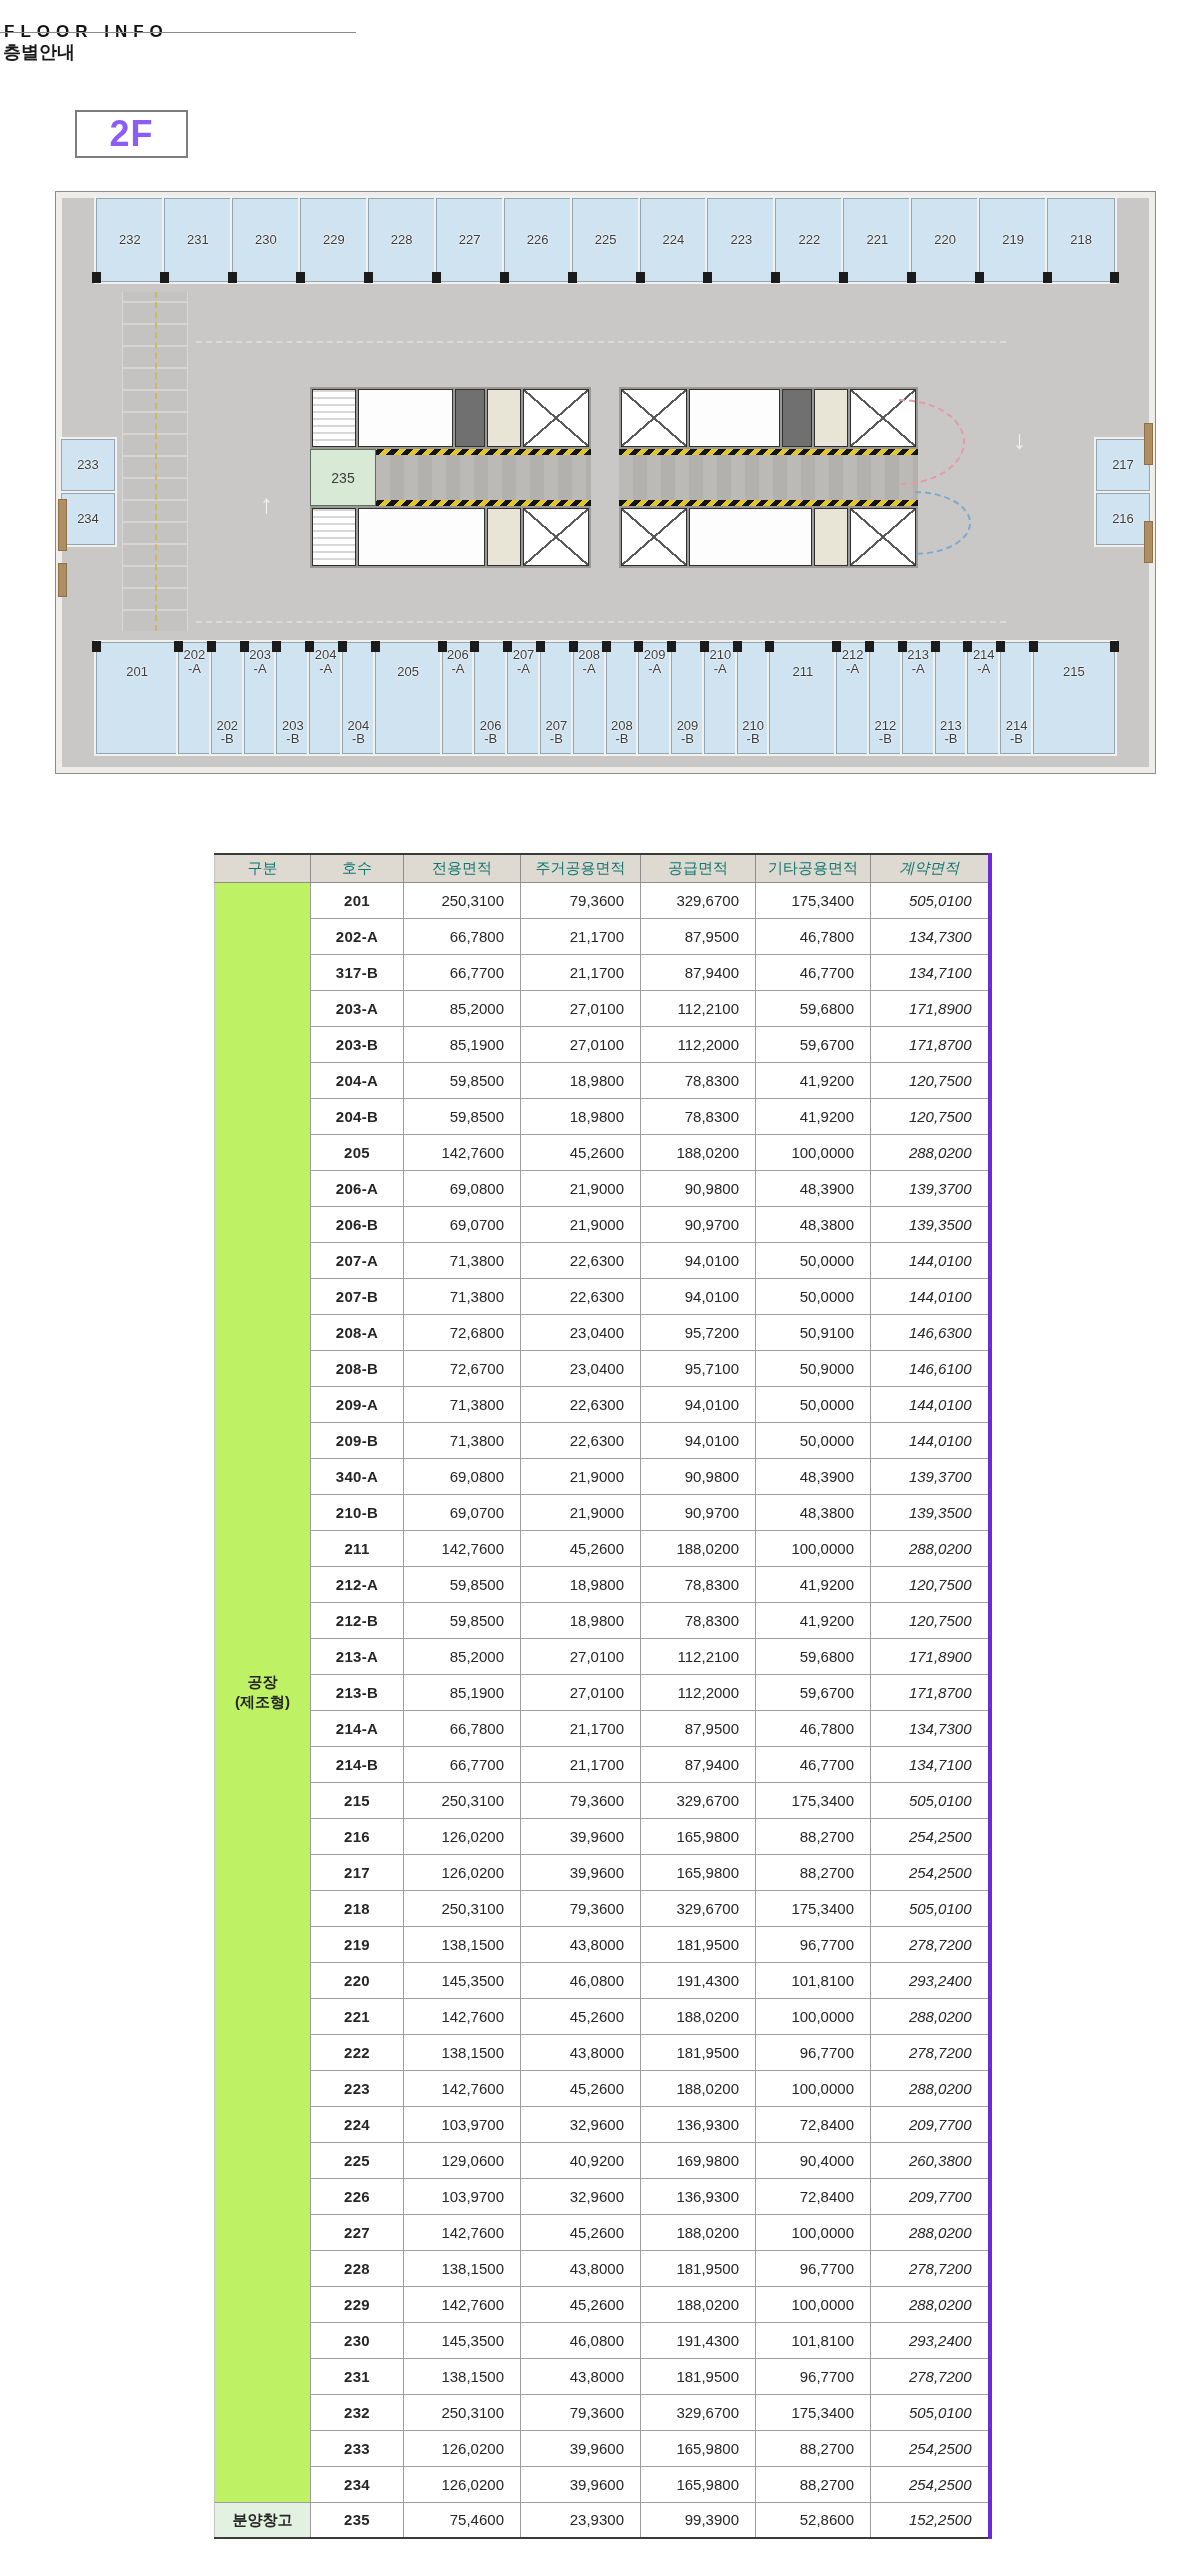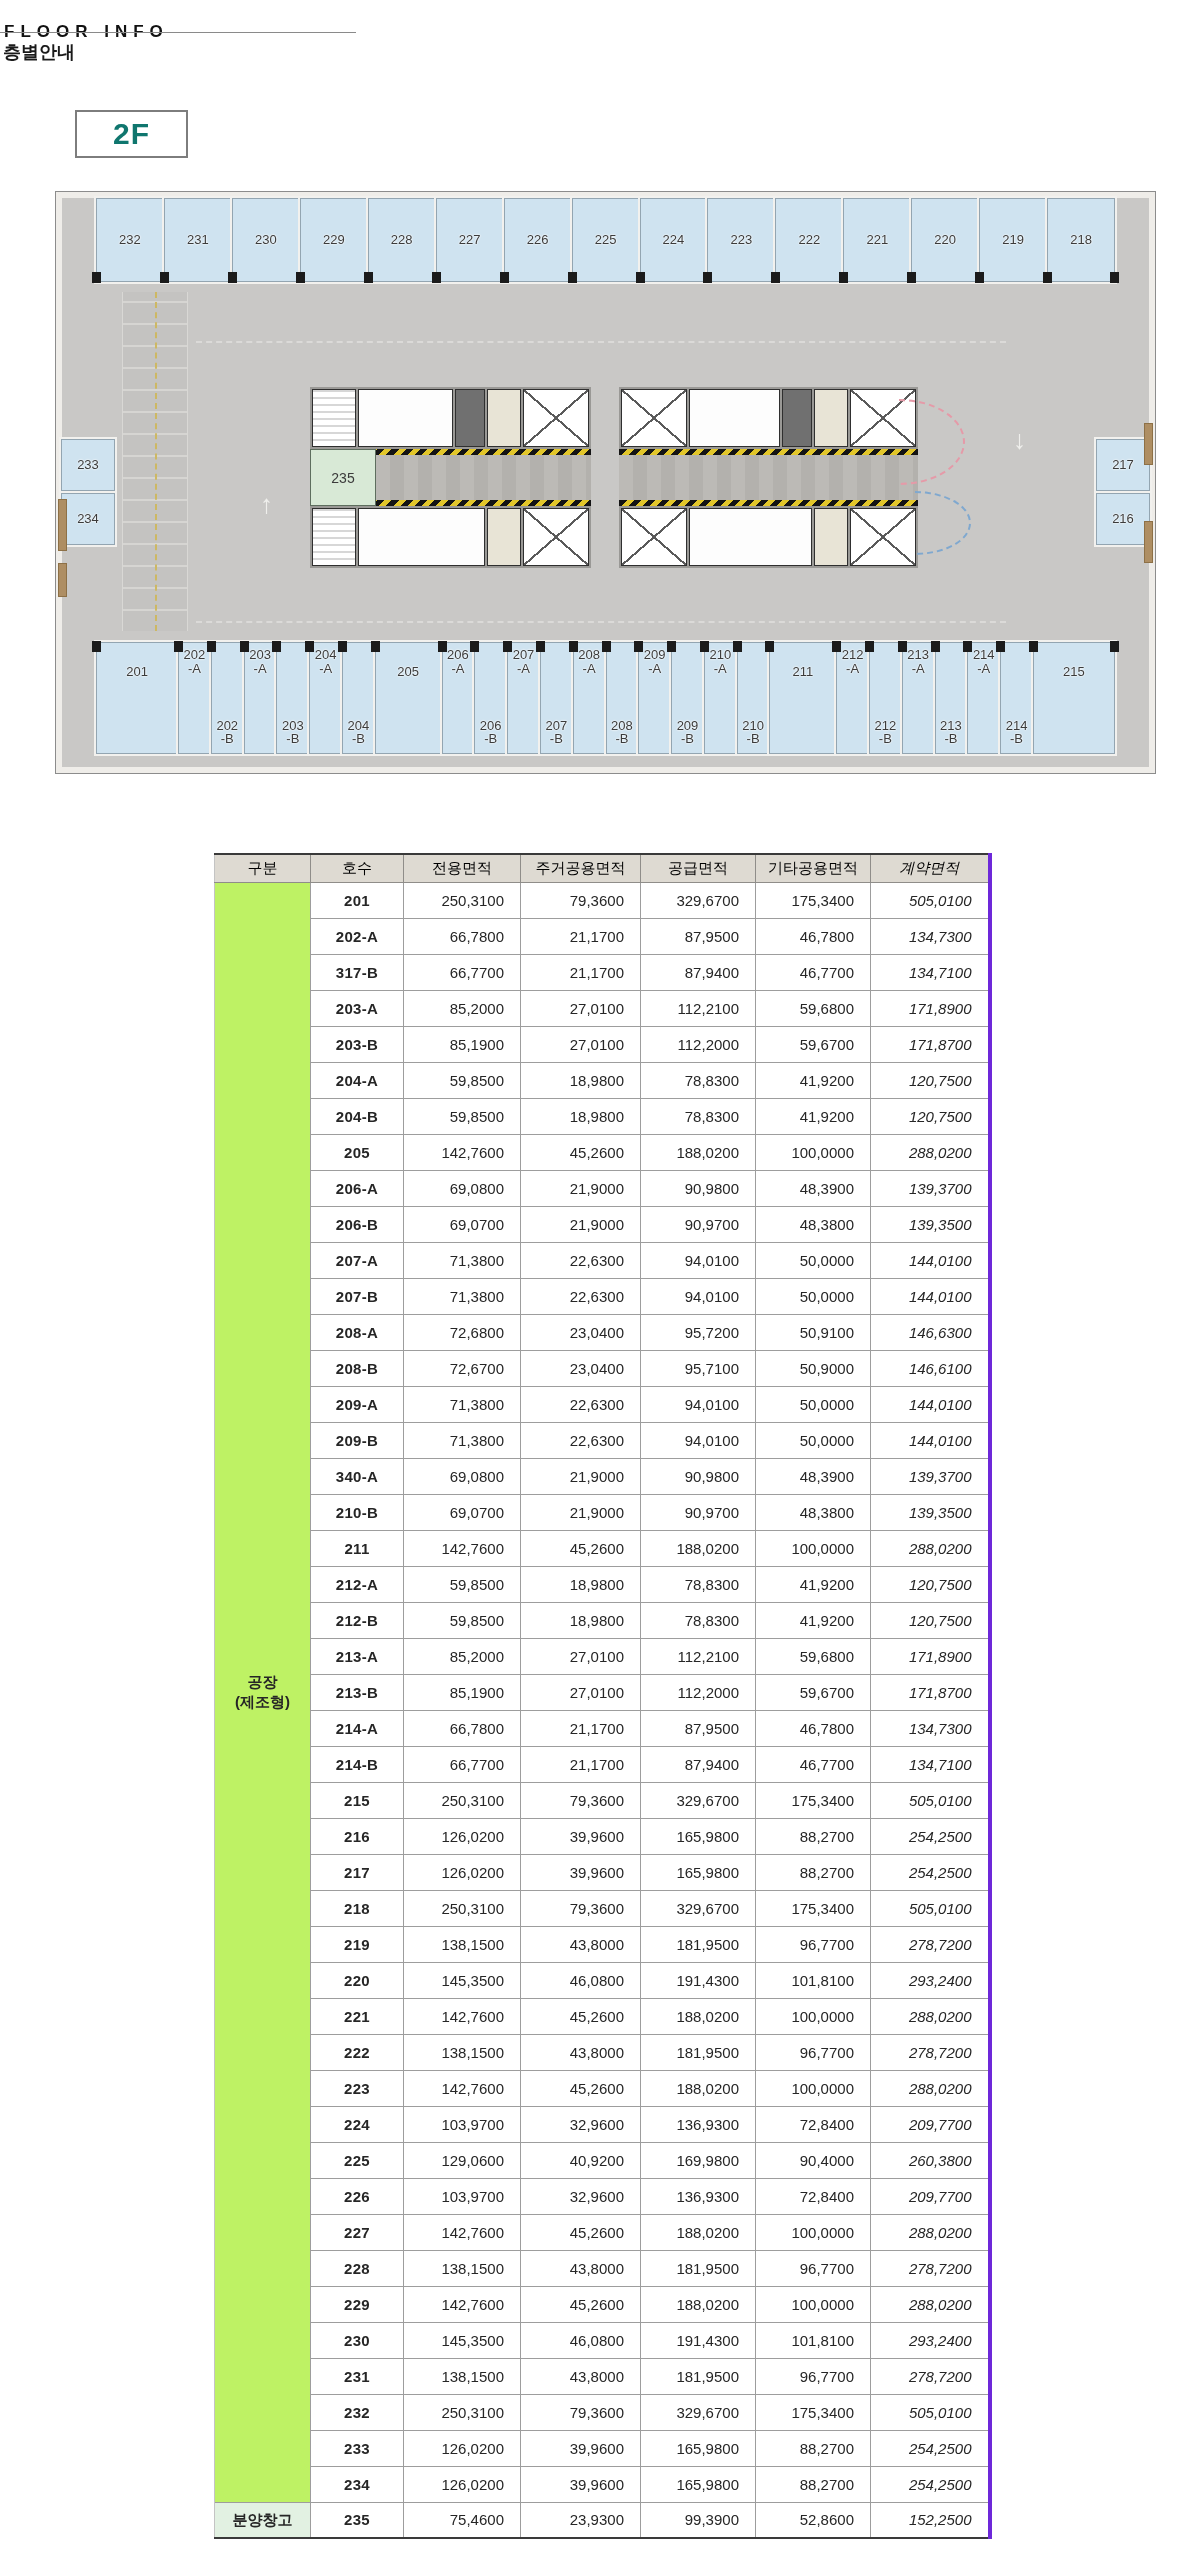--- a/index.html
+++ b/index.html
@@ -9,21 +9,21 @@
 
   
   .eyebrow { position:absolute; left:4px; top:22px; font-size:17px; font-weight:600;
              letter-spacing:6px; color:#111; }
   .rule { position:absolute; left:0; top:32px; width:356px; border-top:1px solid #8a8a8a; }
   .page-title { position:absolute; left:3px; top:40px; font-size:18px; font-weight:700; color:#1a1a1a; }
 
   .floor-badge { position:absolute; left:75px; top:110px; width:113px; height:48px;
                  border:2px solid #7d7d7d; display:flex; align-items:center; justify-content:center;
                  background:#fff; }
-  .floor-badge span { color:#0f766e; font-size:30px; font-weight:700; letter-spacing:1px; }
+  .floor-badge span { color:#8b5cf6; font-size:36px; font-weight:700; letter-spacing:1px; }
 
   
   .plan { position:absolute; left:55px; top:191px; width:1101px; height:583px;
           background:#efedе9; background:#efede9; border:1.5px solid #8c8c8c; }
   .plan-floor { position:absolute; left:6px; top:6px; right:6px; bottom:6px; background:#c9c8c6; }
 
   .road-dash { position:absolute; left:140px; right:149px; height:0;
                border-top:2px dashed #dddcda; opacity:.9; }
   .rd1 { top:149px; } .rd2 { top:429px; }
 
@@ -101,21 +101,21 @@
   .ar1 { left:204px; top:299px; } .ar2 { left:957px; top:239px; transform:rotate(180deg); }
 
   
   .unit-note { position:absolute; top:819px; left:214px; width:772px; text-align:right;
                font-size:14px; color:#222; }
   .tbl-wrap { position:absolute; left:214px; top:853px; width:772px; }
   table { width:100%; border-collapse:collapse; table-layout:fixed;
           border-top:2px solid #3a3a3a; border-bottom:2px solid #3a3a3a; font-size:15px; }
   col.c-cat{width:96px;} col.c-no{width:93px;} col.c1{width:117px;} col.c2{width:120px;}
   col.c3{width:115px;} col.c4{width:115px;} col.c5{width:119px;}
-  th { height:28px; background:#dedad2; font-weight:500; color:#000000;
+  th { height:28px; background:#dedad2; font-weight:500; color:#0f766e;
        border:1px solid #8f8d89; border-top:none; font-size:15px; }
   td { height:36px; border:1px solid #9d9d9d; color:#262626; background:#fff; }
   th:first-child, td:first-child { border-left:1px solid #c4c4c4; }
   th:last-child, td:last-child { border-right:4px solid #6d28d9;font-style:italic; }
   td.no { text-align:center; font-weight:600; letter-spacing:0.3px; }
   td.val { text-align:right; padding-right:16px; font-weight:500; }
   td.cat { text-align:center; font-weight:600; line-height:1.35; }
   td.cat-blue { background:#bef264; border-bottom:none; }
   td.cat-green { background:#e2f1e2;margin-left:24px; }
 </style>

